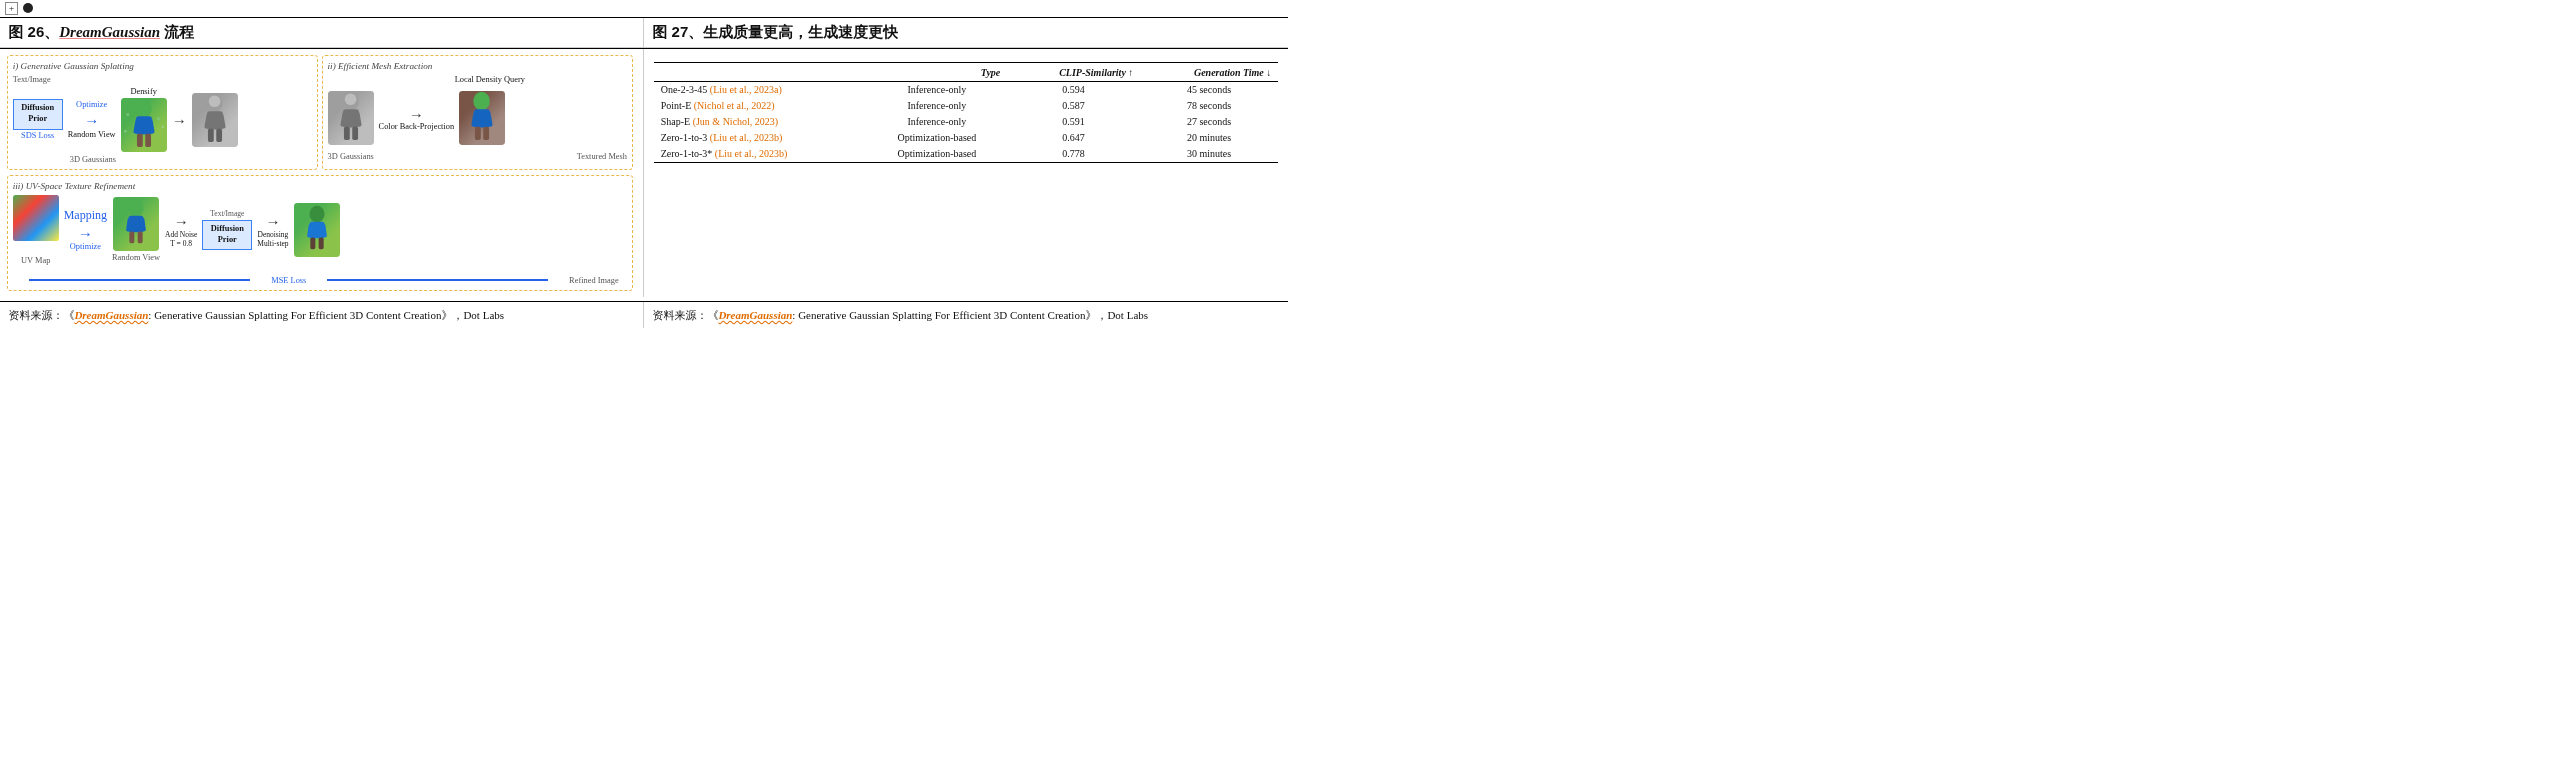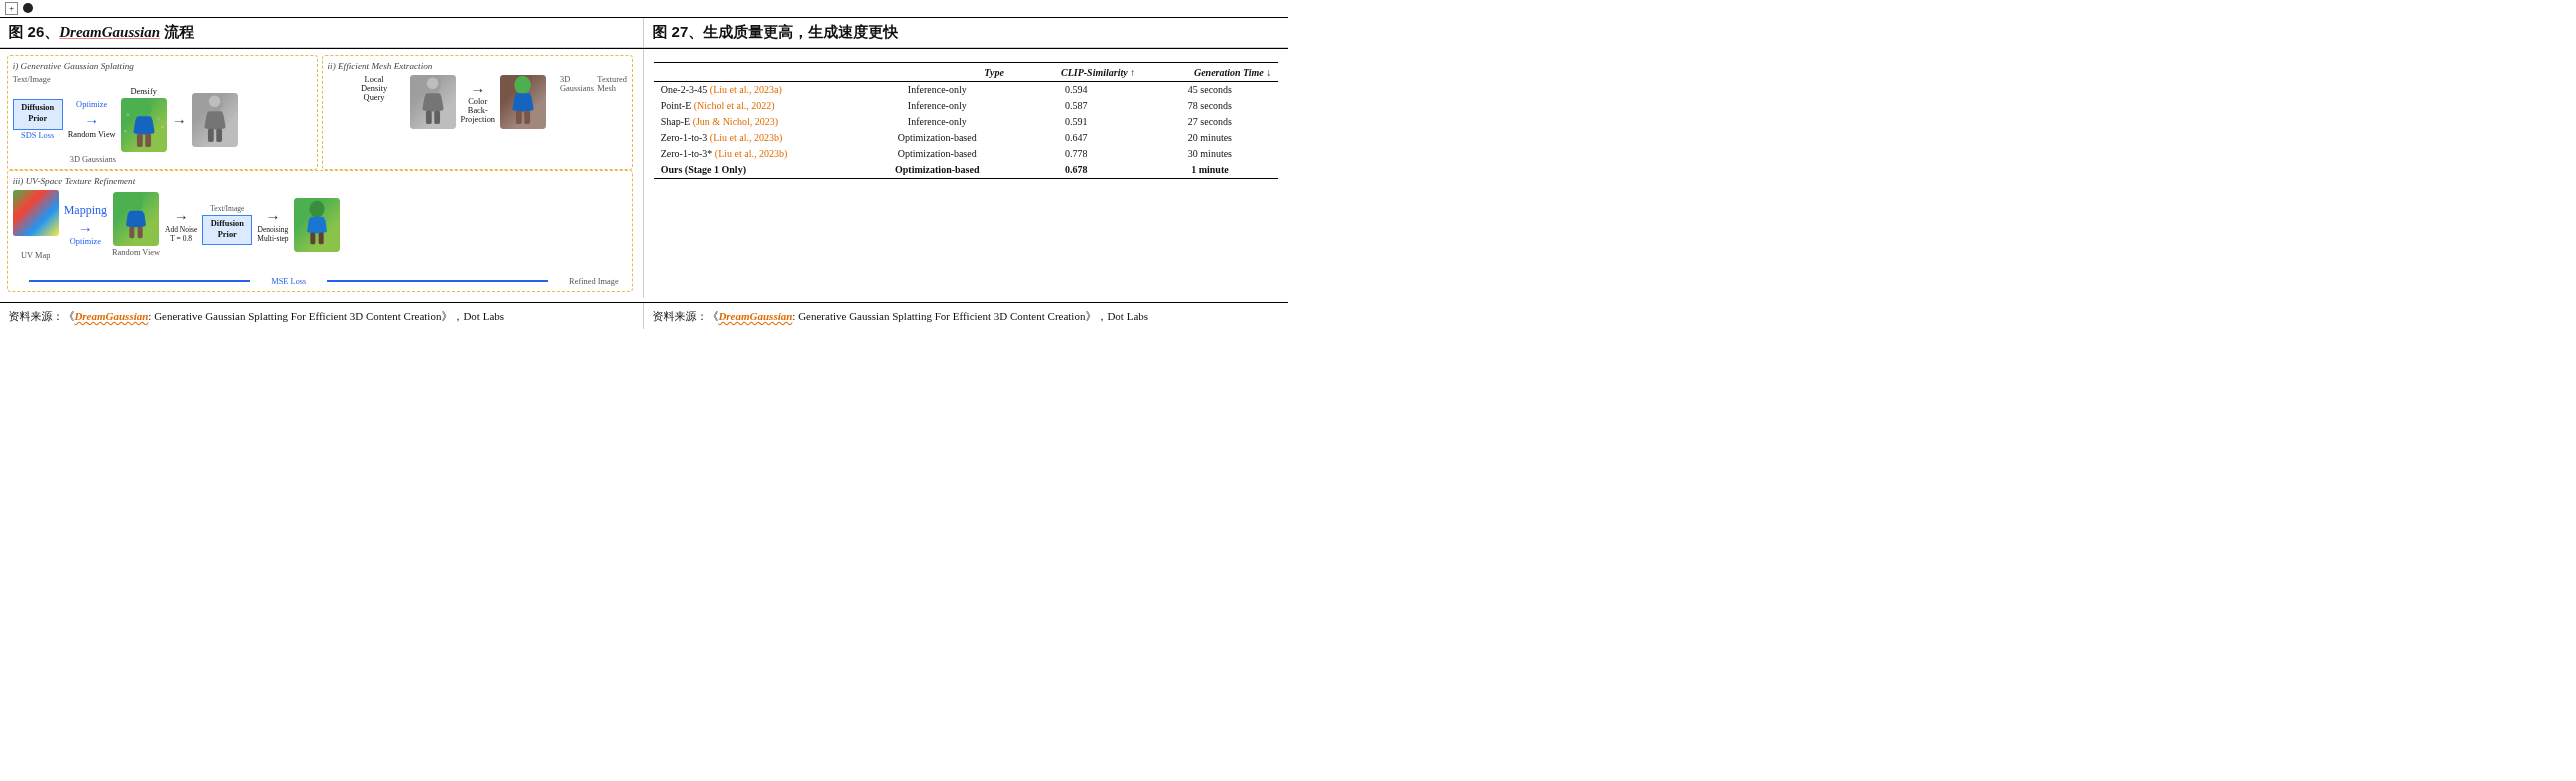--- a/index.html
+++ b/index.html
@@ -126,20 +126,21 @@
     .char-img.gray-char {
       background: linear-gradient(135deg, #9e9e9e 30%, #bdbdbd 70%);
     }
     .char-img.textured {
       background: linear-gradient(135deg, #795548 30%, #a1887f 70%);
     }
 
     .diagram-top {
       display: flex;
       gap: 3.4px;
+      margin-bottom: 5px;
     }
 
     .diagram-half {
       flex: 1;
       border: 1.3px dashed #e8b84b;
       border-radius: 3.4px;
       padding: 5px;
     }
 
     .bottom-diagram {
@@ -362,21 +363,21 @@
                 </svg>
               </div>
             </div>
           </div>
           <div style="font-size:8.4px; font-family:'Times New Roman',serif; color:#555; margin-left: 57px;">3D Gaussians</div>
         </div>
       </div>
 
       <div class="diagram-half">
         <div class="diagram-section-label">ii) Efficient Mesh Extraction</div>
-        <div style="display:flex; flex-direction:row; gap:14px;">
+        <div style="display:flex; flex-direction:column; gap:7px;">
           <div class="local-density-label" style="text-align:center; margin-left:25px;">Local Density Query</div>
           <div style="display:flex; align-items:center; gap:5px;">
 
             <div class="char-img gray-char">
               <svg width="46" height="54" viewBox="0 0 55 65">
                 <ellipse cx="27" cy="12" rx="10" ry="11" fill="#9e9e9e"></ellipse>
                 <rect x="18" y="22" width="19" height="22" rx="3" fill="#757575"></rect>
                 <rect x="16" y="25" width="6" height="18" rx="2" fill="#757575" transform="rotate(10,19,34)"></rect>
                 <rect x="33" y="25" width="6" height="18" rx="2" fill="#757575" transform="rotate(-10,36,34)"></rect>
                 <rect x="19" y="43" width="7" height="16" rx="2" fill="#616161"></rect>
@@ -464,21 +465,21 @@
               <rect x="14" y="23" width="5" height="16" rx="2" fill="#1976d2" transform="rotate(8,16,31)"></rect>
               <rect x="31" y="23" width="5" height="16" rx="2" fill="#1976d2" transform="rotate(-8,33,31)"></rect>
               <rect x="17" y="39" width="6" height="14" rx="2" fill="#5d4037"></rect>
               <rect x="27" y="39" width="6" height="14" rx="2" fill="#5d4037"></rect>
               <circle cx="25" cy="9" r="6" fill="#388e3c"></circle>
             </svg>
           </div>
         </div>
       </div>
 
-      <div style="display:flex; align-items:center; margin-top:17px; padding: 0 8.4px; gap:21px;">
+      <div style="display:flex; align-items:center; margin-top:11px; padding: 0 8.4px; gap:21px;">
         <div style="flex:1; height:1.7px; background:#2563eb; margin-left: 8.4px;"></div>
         <span class="label-blue">MSE Loss</span>
         <div style="flex:1; height:1.7px; background:#2563eb;"></div>
         <span style="font-size:8.4px; font-family:'Times New Roman',serif; color:#555;">Refined Image</span>
       </div>
     </div>
   </div>
 
   <div class="right-panel">
     <table class="data-table">
@@ -514,26 +515,20 @@
             <td>Optimization-based</td>
             <td>0.647</td>
             <td>20 minutes</td>
           </tr>
           <tr>
             <td>Zero-1-to-3* <span class="ref-orange">(Liu et al., 2023b)</span></td>
             <td>Optimization-based</td>
             <td>0.778</td>
             <td>30 minutes</td>
           </tr>
-          <tr class="ours-row">
-            <td>Ours (Stage 1 Only)</td>
-            <td>Optimization-based</td>
-            <td>0.678</td>
-            <td>1 minute</td>
-          </tr>
         </tbody>
     </table>
   </div>
 </div>
 
 <div class="source-bar">
   <div class="source-text">
     <span>资料来源：《</span><span class="dream-link">DreamGaussian</span><span>: Generative Gaussian Splatting For Efficient 3D Content Creation》，Dot Labs</span>
   </div>
   <div class="source-text">

